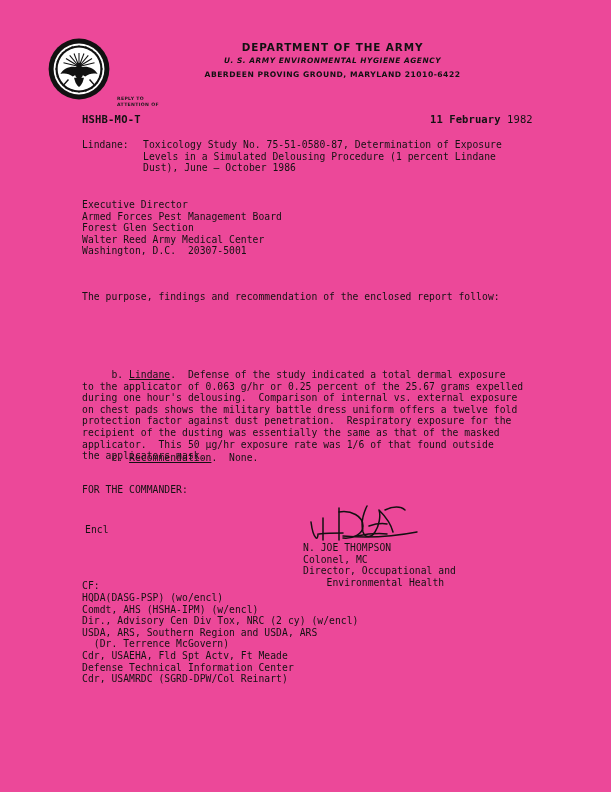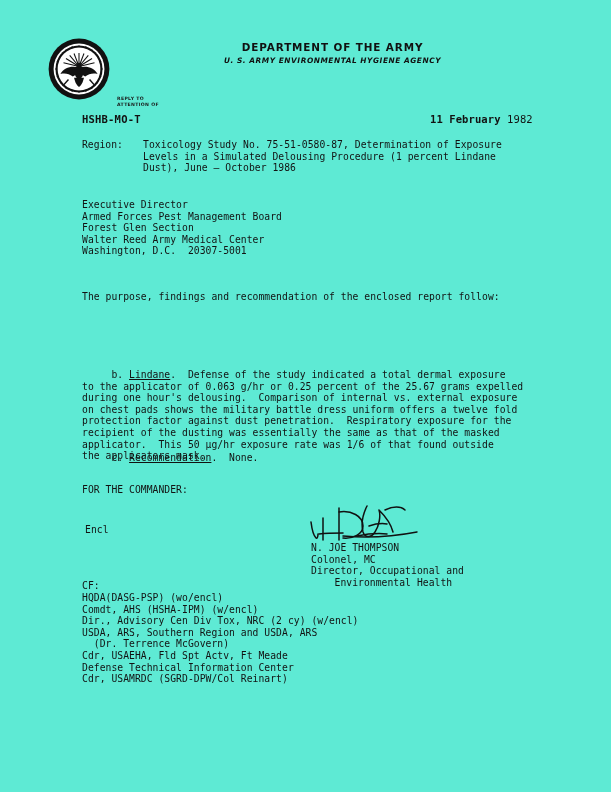--- a/index.html
+++ b/index.html
@@ -13,21 +13,21 @@
     position: relative;
     overflow: hidden;
     font-family: "DejaVu Sans Mono", "Liberation Mono", monospace;
     color: #121212;
     -webkit-font-smoothing: none;
   }
 
   .page {
     position: absolute;
     inset: 0;
-    background: #5eead4;
+    background: #ec4899;
   }
 
   
   .seal {
     position: absolute;
     left: 48px;
     top: 38px;
     width: 62px;
     height: 62px;
   }
@@ -110,21 +110,21 @@
     top: 139px;
   }
 
   .addressee { left: 82px; top: 199px; }
   .intro     { left: 82px; top: 291px; }
   .para-a    { left: 82px; top: 318px; }
   .para-b    { left: 82px; top: 369px; }
   .para-c    { left: 82px; top: 452px; }
   .for-cmdr  { left: 82px; top: 484px; }
   .encl      { left: 85px; top: 524px; }
-  .sig-block { left: 311px; top: 542px; }
+  .sig-block { left: 303px; top: 542px; }
   .cf-label  { left: 82px; top: 580px; }
   .cf-list   { left: 82px; top: 592px; }
 
   .u { text-decoration: underline; }
 
   
   .signature {
     position: absolute;
     left: 305px;
     top: 500px;
@@ -188,25 +188,26 @@
     </svg>
   </div>
 
   <div class="reply-to">
     <div>REPLY TO</div>
     <div>ATTENTION OF</div>
   </div>
 
   <div class="hdr hdr-l1">DEPARTMENT OF THE ARMY</div>
   <div class="hdr hdr-l2">U. S. ARMY ENVIRONMENTAL HYGIENE AGENCY</div>
+  <div class="hdr hdr-l3">ABERDEEN PROVING GROUND, MARYLAND 21010-6422</div>
 
   <div class="office-symbol">HSHB-MO-T</div>
   <div class="date-line"><span class="d-bold">11 February</span> <span>1982</span></div>
 
-  <div class="subject-label">Region:</div>
+  <div class="subject-label">Lindane:</div>
   <div class="tx subject-body">Toxicology Study No. 75-51-0580-87, Determination of Exposure
 Levels in a Simulated Delousing Procedure (1 percent Lindane
 Dust), June — October 1986</div>
 
   <div class="tx addressee">Executive Director
 Armed Forces Pest Management Board
 Forest Glen Section
 Walter Reed Army Medical Center
 Washington, D.C.  20307-5001</div>
 

